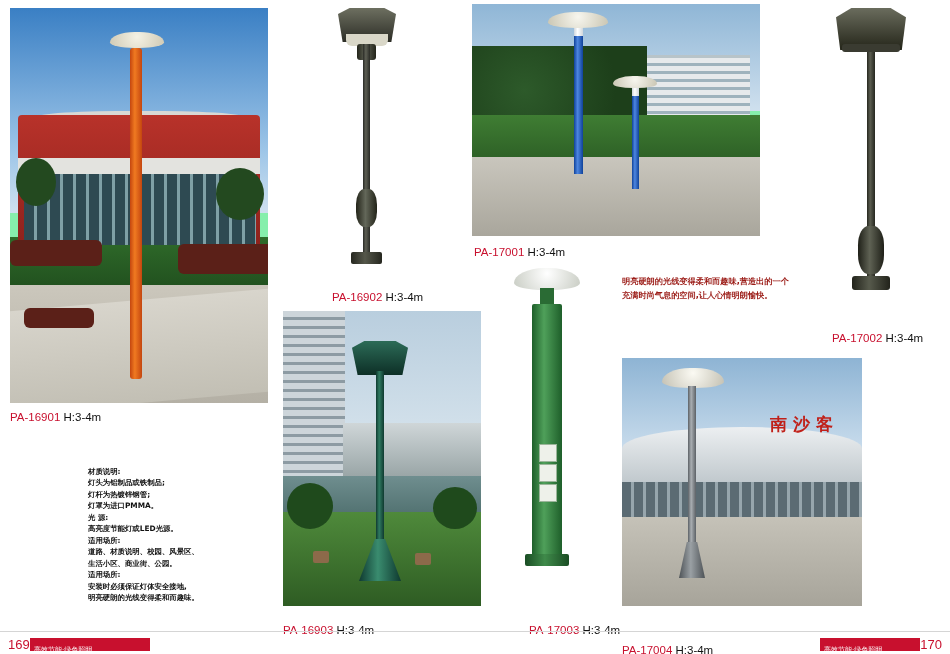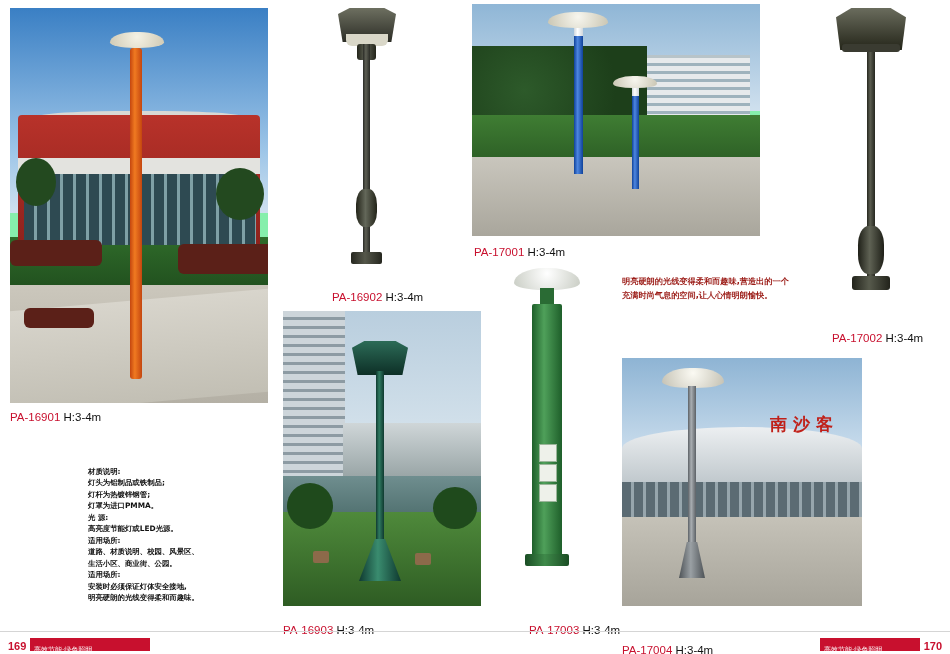--- a/index.html
+++ b/index.html
@@ -160,21 +160,21 @@
     position:absolute;left:88px;top:466px;width:180px;
     font-size:7.4px;line-height:1.55;color:#111;font-weight:bold;
     font-family:"DejaVu Sans","Liberation Sans",sans-serif;
   }
   .spec .hd{color:#111;}
   .desc{
     position:absolute;left:622px;top:274px;width:190px;
     font-size:8.2px;line-height:1.75;color:#9b1b16;font-weight:bold;
     font-family:"DejaVu Sans","Liberation Sans",sans-serif;
   }
-  .pg{position:absolute;bottom:2px;font-size:11px;font-weight:bold;color:#c8102e;}
+  .pg{position:absolute;bottom:2px;font-size:13px;font-weight:normal;color:#c8102e;}
   .pg-l{left:8px;}
   .pg-r{right:8px;}
   .bar{position:absolute;bottom:3px;height:13px;background:#c8102e;}
   .bar span{color:#fff;font-size:7px;line-height:13px;padding:0 4px;
      font-family:"DejaVu Sans","Liberation Sans",sans-serif;}
   .bar-l{left:30px;width:120px;}
   .bar-r{right:30px;width:100px;}
   .rule{position:absolute;left:0;right:0;bottom:22px;height:1px;background:#d5d5d5;}
 </style>
 </head>

